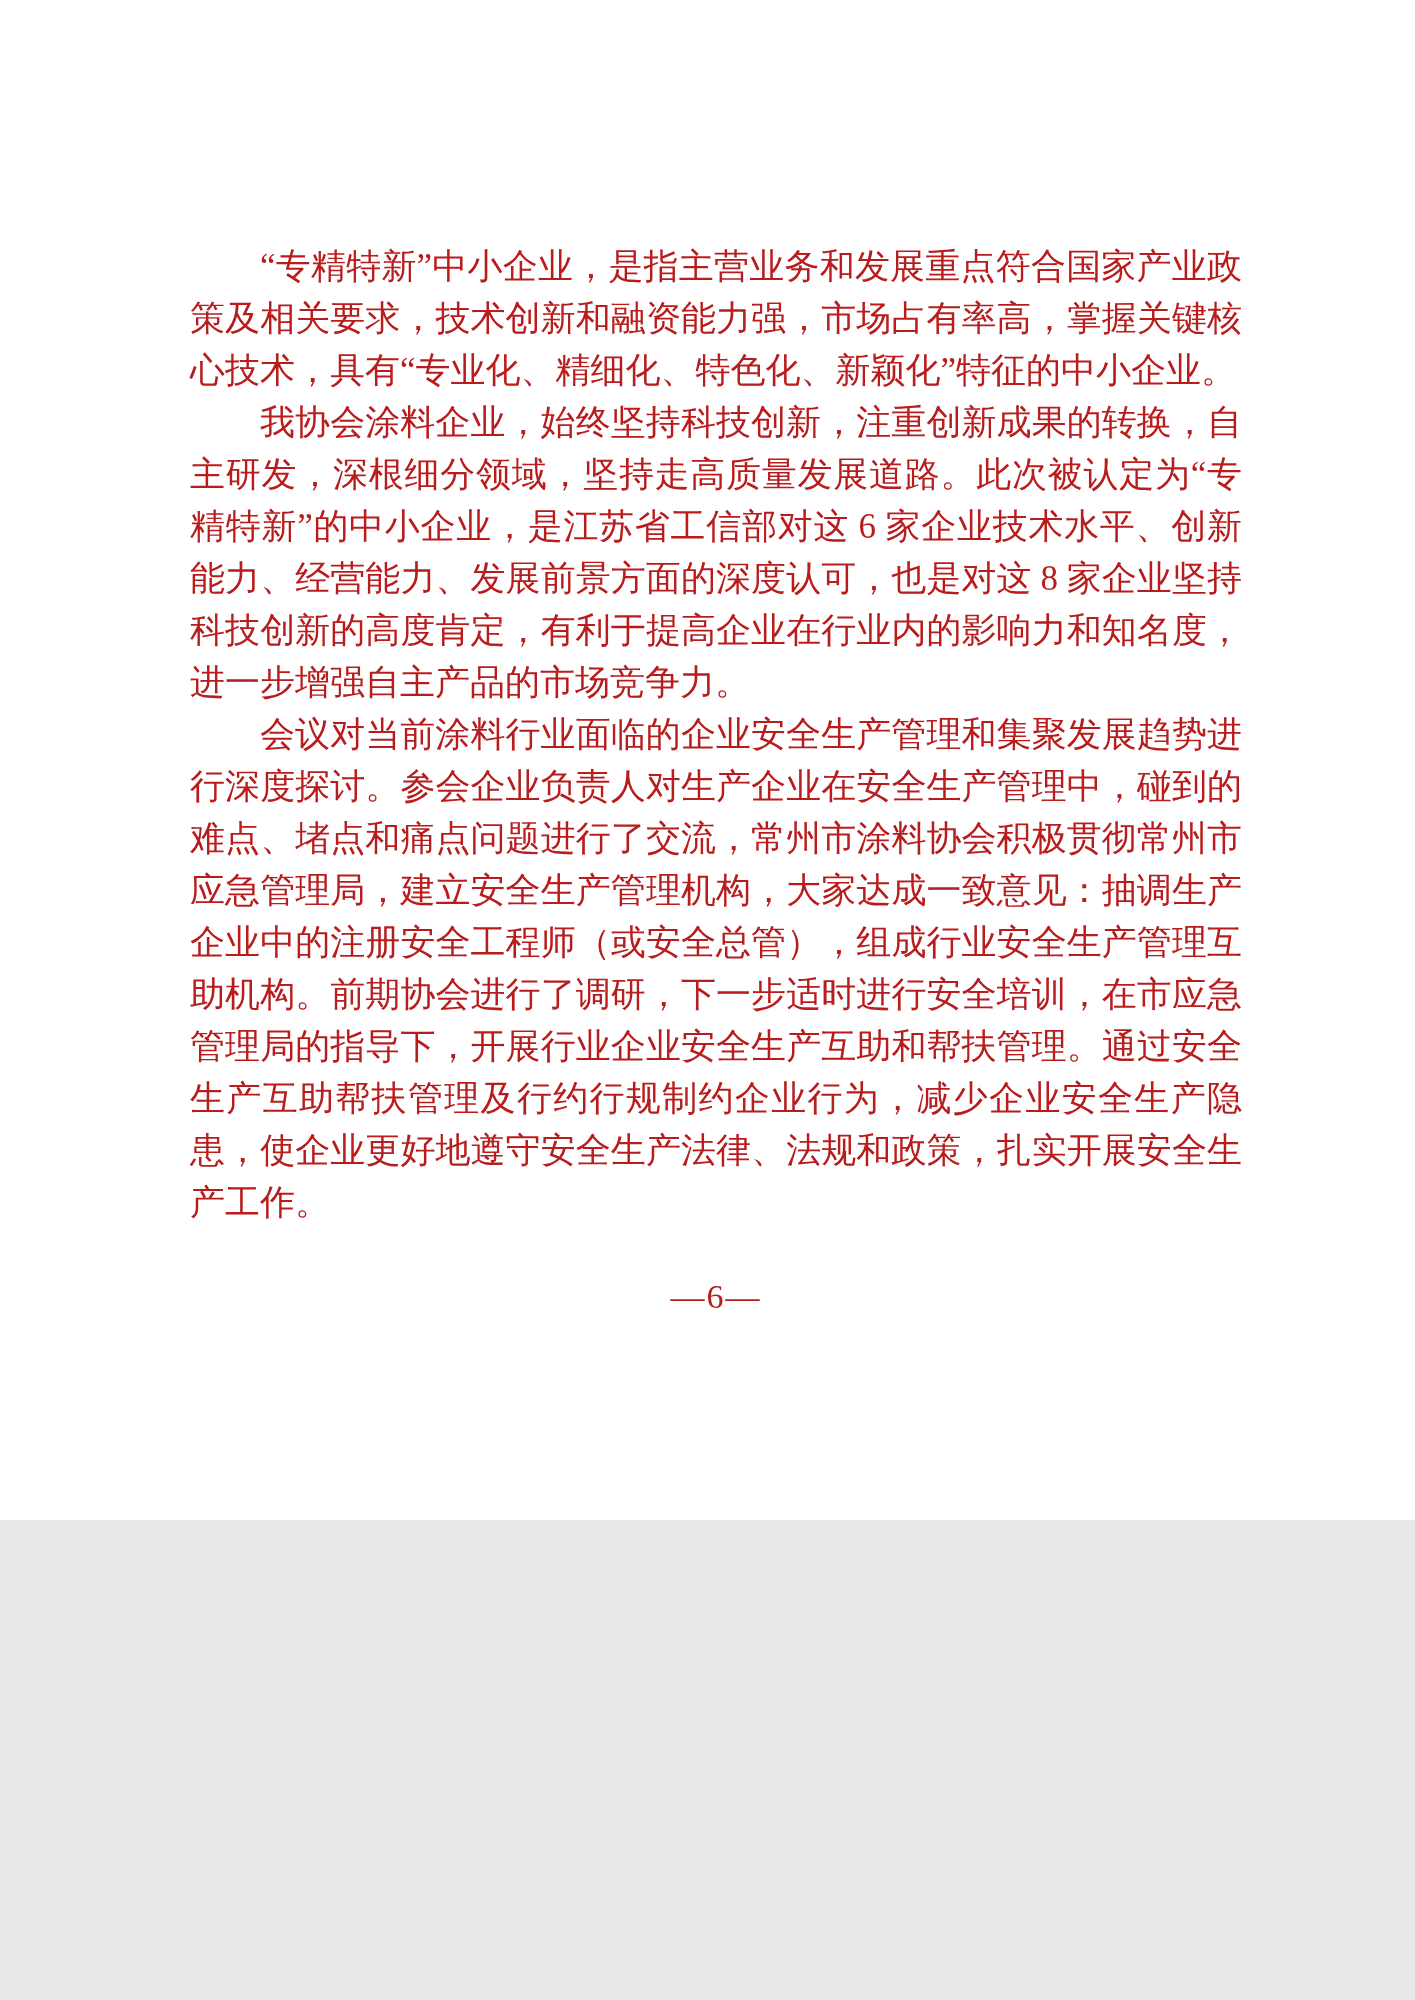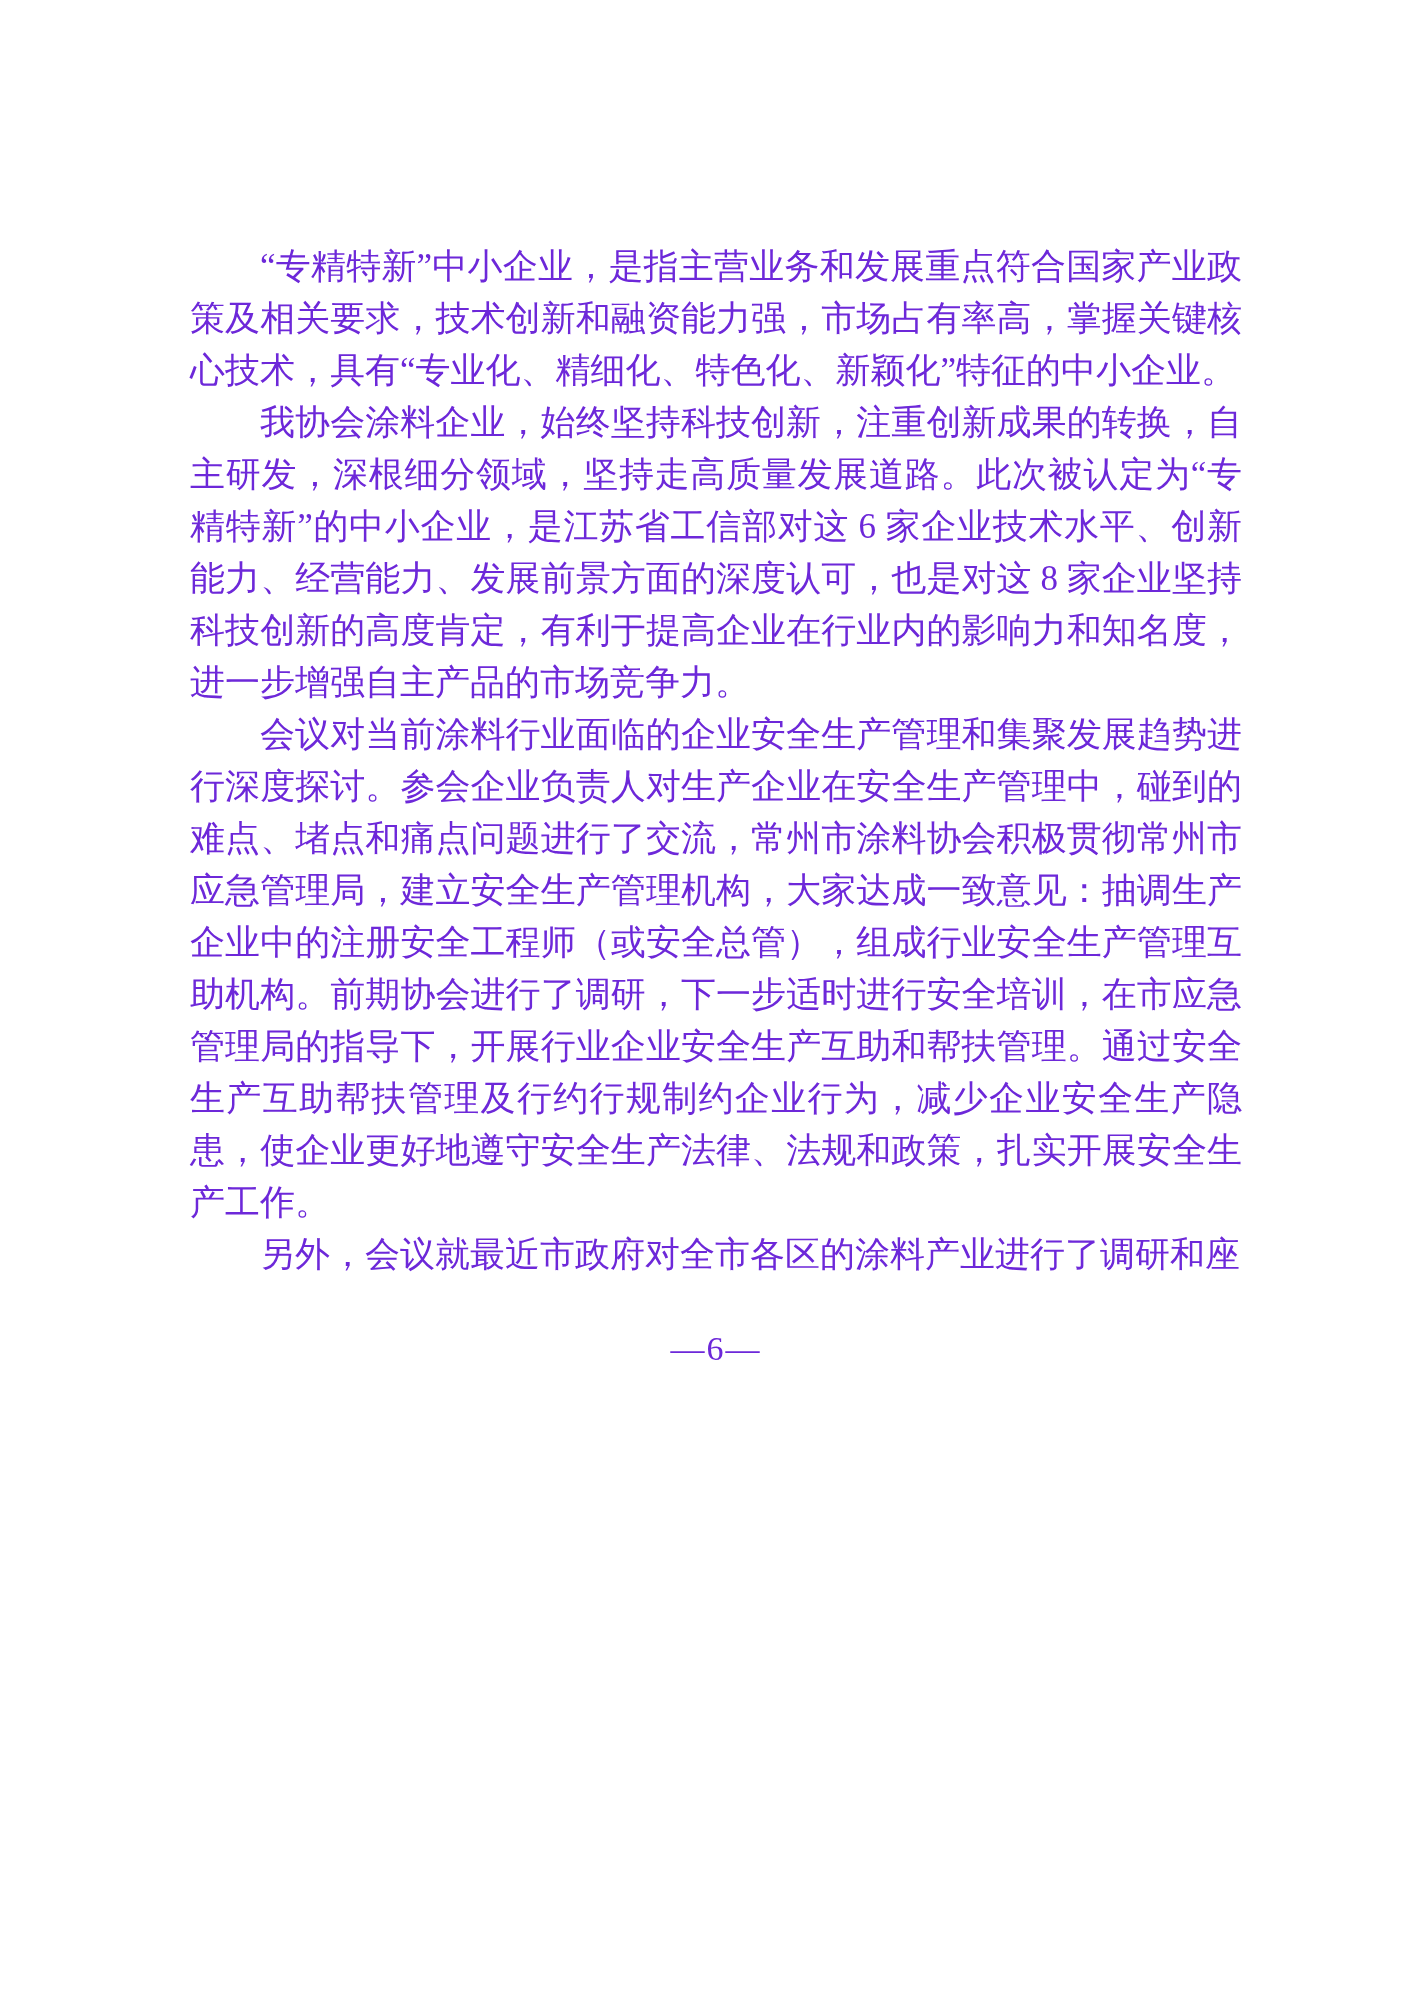--- a/index.html
+++ b/index.html
@@ -3,24 +3,24 @@
 <meta charset="utf-8">
 <style>
   html, body {
     margin: 0;
     padding: 0;
     background: #e8e8e8;
   }
   .page {
     position: relative;
     width: 1415px;
-    height: 2000px;
+    height: 1520px;
     background: #ffffff;
     font-family: "Liberation Serif", serif;
-    color: #6d28d9;
+    color: #b91c1c;
     overflow: hidden;
   }
   .content {
     position: absolute;
     left: 190px;
     top: 241px;
     width: 1052px;
   }
   .para {
     margin: 0;
@@ -61,18 +61,17 @@
   <div class="content">
 
     <p class="para">“专精特新”中小企业，是指主营业务和发展重点符合国家产业政策及相关要求，技术创新和融资能力强，市场占有率高，掌握关键核心技术，具有“专业化、精细化、特色化、新颖化”特征的中小企业。</p>
 
     <p class="para"><span>我协会涂料企业，始终坚持科技创新，注重创新成果的转换，自主研发，深根细分领域，坚持走高质量发展道路。此次被认定为“专精特新”的中小企业，是江苏省工信部对这 6 家企业技术水平、创新能力、经营能力、发展前景方面的深度认可，也是对这 8 家企业坚持科技创新的高度肯定，有利于提高企业在行业内的影响力和知名度，进一步增强自主产品的市场竞争力。</span></p>
 
 
 
     <p class="para">会议对当前涂料行业面临的企业安全生产管理和集聚发展趋势进行深度探讨。参会企业负责人对生产企业在安全生产管理中，碰到的难点、堵点和痛点问题进行了交流，常州市涂料协会积极贯彻常州市应急管理局，建立安全生产管理机构，大家达成一致意见：抽调生产企业中的注册安全工程师（或安全总管），组成行业安全生产管理互助机构。前期协会进行了调研，下一步适时进行安全培训，在市应急管理局的指导下，开展行业企业安全生产互助和帮扶管理。通过安全生产互助帮扶管理及行约行规制约企业行为，减少企业安全生产隐患，使企业更好地遵守安全生产法律、法规和政策，扎实开展安全生产工作。</p>
 
-    <p class="para">另外，会议就最近市政府对全市各区的涂料产业进行了调研和座</p>
 
     <div class="page-number">—6—</div>
 
   </div>
 </div>
 
 </body></html>

